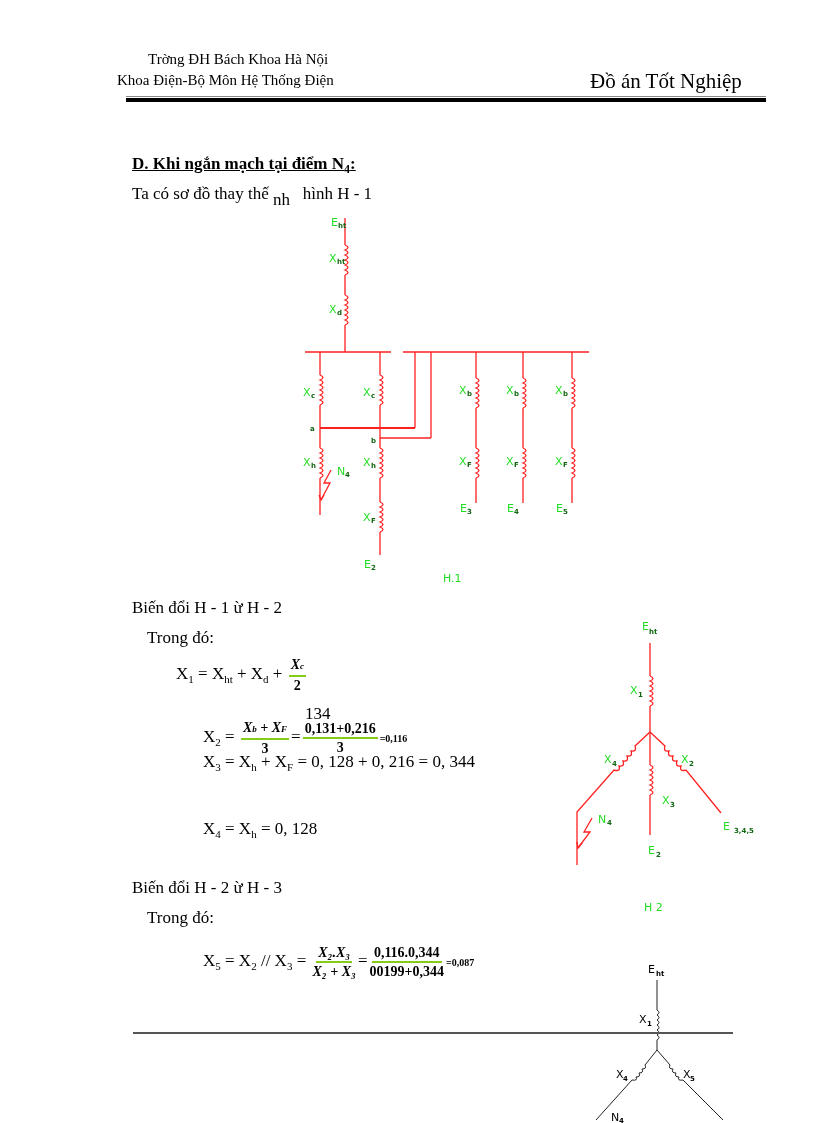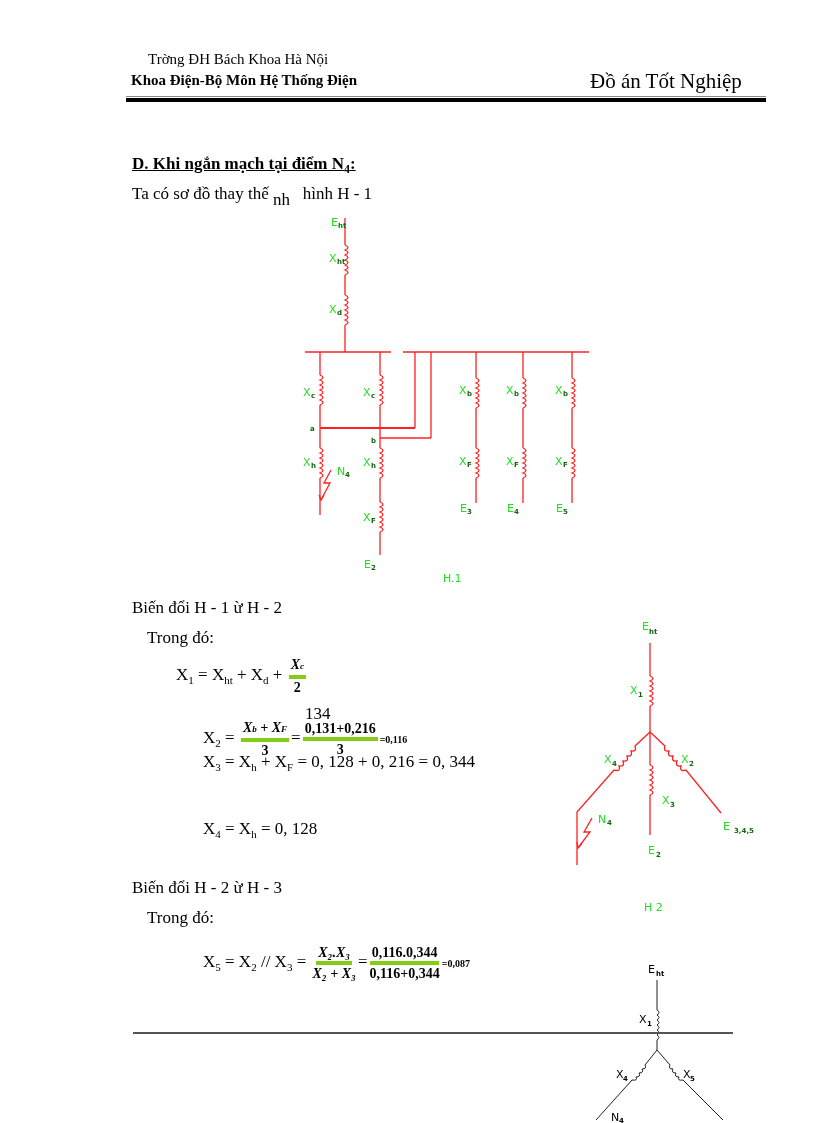--- a/index.html
+++ b/index.html
@@ -8,36 +8,36 @@
   .abs { position: absolute; white-space: nowrap; }
   .hdr-small { font-size: 15px; }
   .hdr-big { font-size: 21px; }
   .rule-thin { position: absolute; left: 126px; width: 640px; top: 96px; height: 1px; background: #888; }
   .rule-thick { position: absolute; left: 126px; width: 640px; top: 98px; height: 4px; background: #000; }
   .body-text { font-size: 17px; }
   .heading { font-size: 17px; font-weight: bold; text-decoration: underline; }
   .sub { font-size: 12px; vertical-align: -4px; }
   .sub-small { font-size: 11px; vertical-align: -4px; }
   .frac { display: inline-flex; flex-direction: column; align-items: center; vertical-align: middle; font-weight: bold; font-size: 14px; line-height: 17px; margin: 0 2px; }
-  .frac .num { border-bottom: 4px solid #84cc16; padding: 0 2px; }
+  .frac .num { border-bottom: 2px solid #84cc16; padding: 0 2px; }
   .frac .num.italic, .frac .den.italic { font-style: italic; }
   .eq { font-size: 17px; }
   .bold { font-weight: bold; font-size: 10px; }
   .footer-line { position: absolute; left: 133px; width: 600px; top: 1032px; height: 2px; background: #555; }
   svg { position: absolute; left: 0; top: 0; }
   .lbl { font-family: "DejaVu Sans", sans-serif; fill: #22dd22; font-size: 11px; }
   .lbl-sub { font-family: "DejaVu Sans", sans-serif; fill: #116611; font-size: 7px; font-weight: bold; }
   .lbl-k { font-family: "DejaVu Sans", sans-serif; fill: #000; font-size: 11px; }
   .lbl-ksub { font-family: "DejaVu Sans", sans-serif; fill: #000; font-size: 7px; font-weight: bold; }
 </style>
 </head>
 <body>
 
 <div class="abs hdr-small" style="left:148px; top:51px;">Trờng   ĐH Bách Khoa Hà Nội</div>
-<div class="abs hdr-small" style="left:131px; top:72px;font-weight:bold;">Khoa Điện-Bộ Môn Hệ Thống Điện</div>
+<div class="abs hdr-small" style="left:117px; top:72px;">Khoa Điện-Bộ Môn Hệ Thống Điện</div>
 <div class="abs hdr-big" style="left:590px; top:69px;">Đồ án Tốt Nghiệp</div>
 <div class="rule-thin"></div>
 <div class="rule-thick"></div>
 
 <div class="abs heading" style="left:132px; top:154px;"><span>D. Khi ngắn mạch tại điểm N</span><span class="sub">4</span><span>:</span></div>
 <div class="abs body-text" style="left:132px; top:184px;"><span>Ta có sơ đồ thay thế</span> <span style="font-size:17px; vertical-align:-6px;">nh</span>&nbsp;&nbsp; <span>hình H - 1</span></div>
 
 <svg width="816" height="1123" viewBox="0 0 816 1123">
   <defs>
 
@@ -236,17 +236,17 @@
 <div class="abs body-text" style="left:132px; top:878px;">Biến  đổi H - 2 ừ H - 3</div>
 <div class="abs body-text" style="left:147px; top:908px;">Trong đó:</div>
 
 <div class="abs eq" style="left:203px; top:944px;">
   <span>X</span><span class="sub-small">5</span><span> = X</span><span class="sub-small">2</span><span> // X</span><span class="sub-small">3</span><span> = </span>
   <span class="frac">
       <span class="num italic">X₂.X₃</span>
       <span class="den italic">X₂ + X₃</span>
     </span><span>=</span><span class="frac">
       <span class="num">0,116.0,344</span>
-      <span class="den">0,116+0,344</span>
+      <span class="den">00199+0,344</span>
     </span><span class="bold">=0,087</span>
 </div>
 
 <div class="footer-line"></div>
 
 </body></html>

